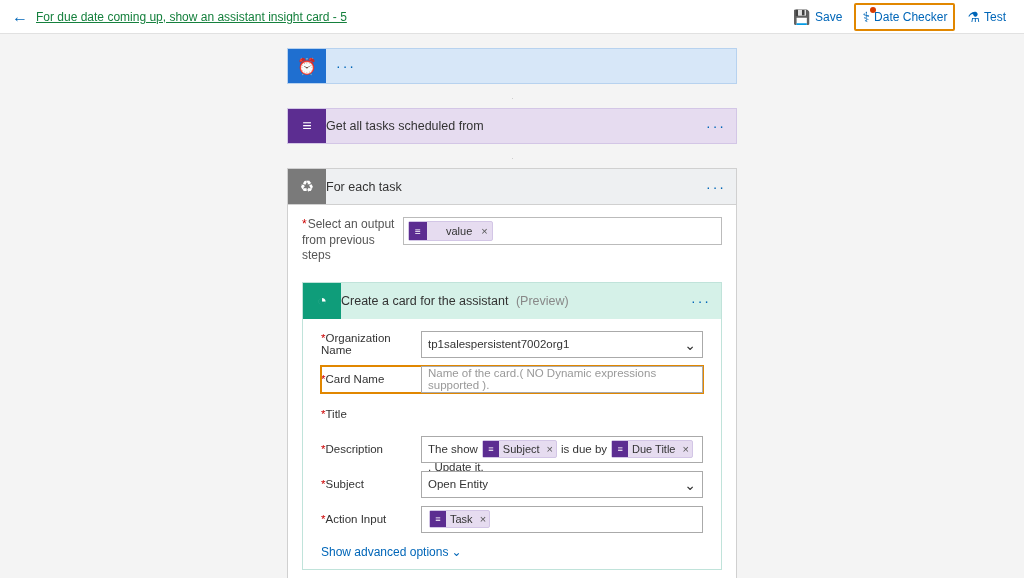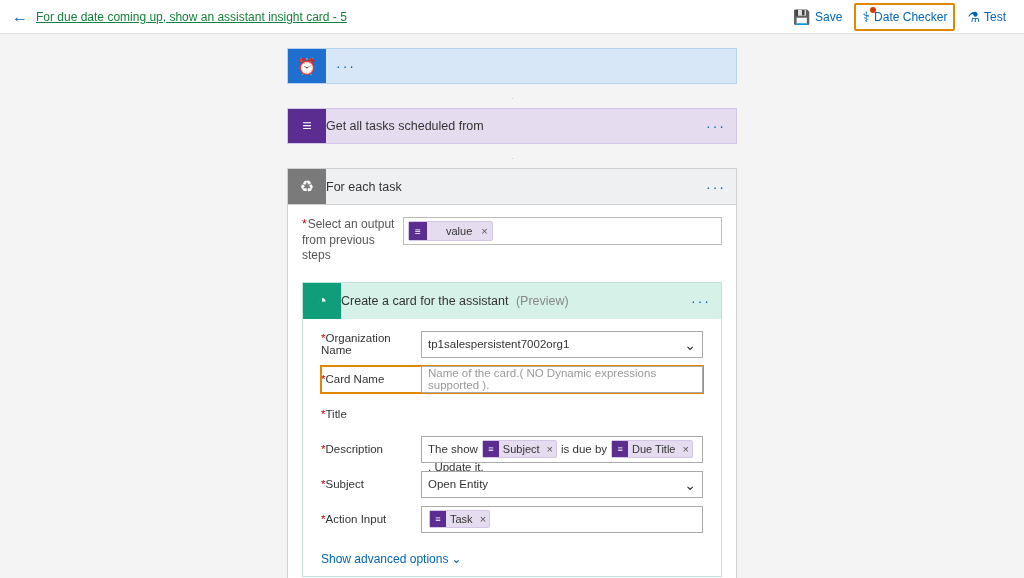--- a/index.html
+++ b/index.html
@@ -55,21 +55,21 @@
   .placeholder { color:#999; }
   .dd-caret { position:absolute; right:6px; top:5px; font-size:14px; color:#333; }
 
   .chip { display:inline-flex; align-items:center; background:#e6dcf0; border:1px solid #d3c6e6; border-radius:2px; font-size:11px; margin:0 1px; }
   .chip .t-icon { background:#5c2d91; color:#fff; width:16px; height:16px; display:flex; align-items:center;justify-content:center; font-size:9px; }
   .chip .t-text { padding:0 4px; color:#333; }
   .chip .t-close { padding:0 3px; color:#555; cursor:pointer; }
 
   .highlight-field { outline:2px solid #e18700; outline-offset:-1px; }
 
-  .adv-link { color:#0066b8; display:inline-flex; align-items:center; gap:3px; margin-top:11px; cursor:pointer; }
+  .adv-link { color:#0066b8; display:inline-flex; align-items:center; gap:3px; margin-top:4px; cursor:pointer; }
 </style>
 </head>
 <body>
 
 <div class="topbar">
   <span class="back-arrow">←</span>
   <span class="title">For due date coming up, show an assistant insight card - 5</span>
   <div class="top-actions">
     <div class="top-action">
       <span class="ico">💾</span>

